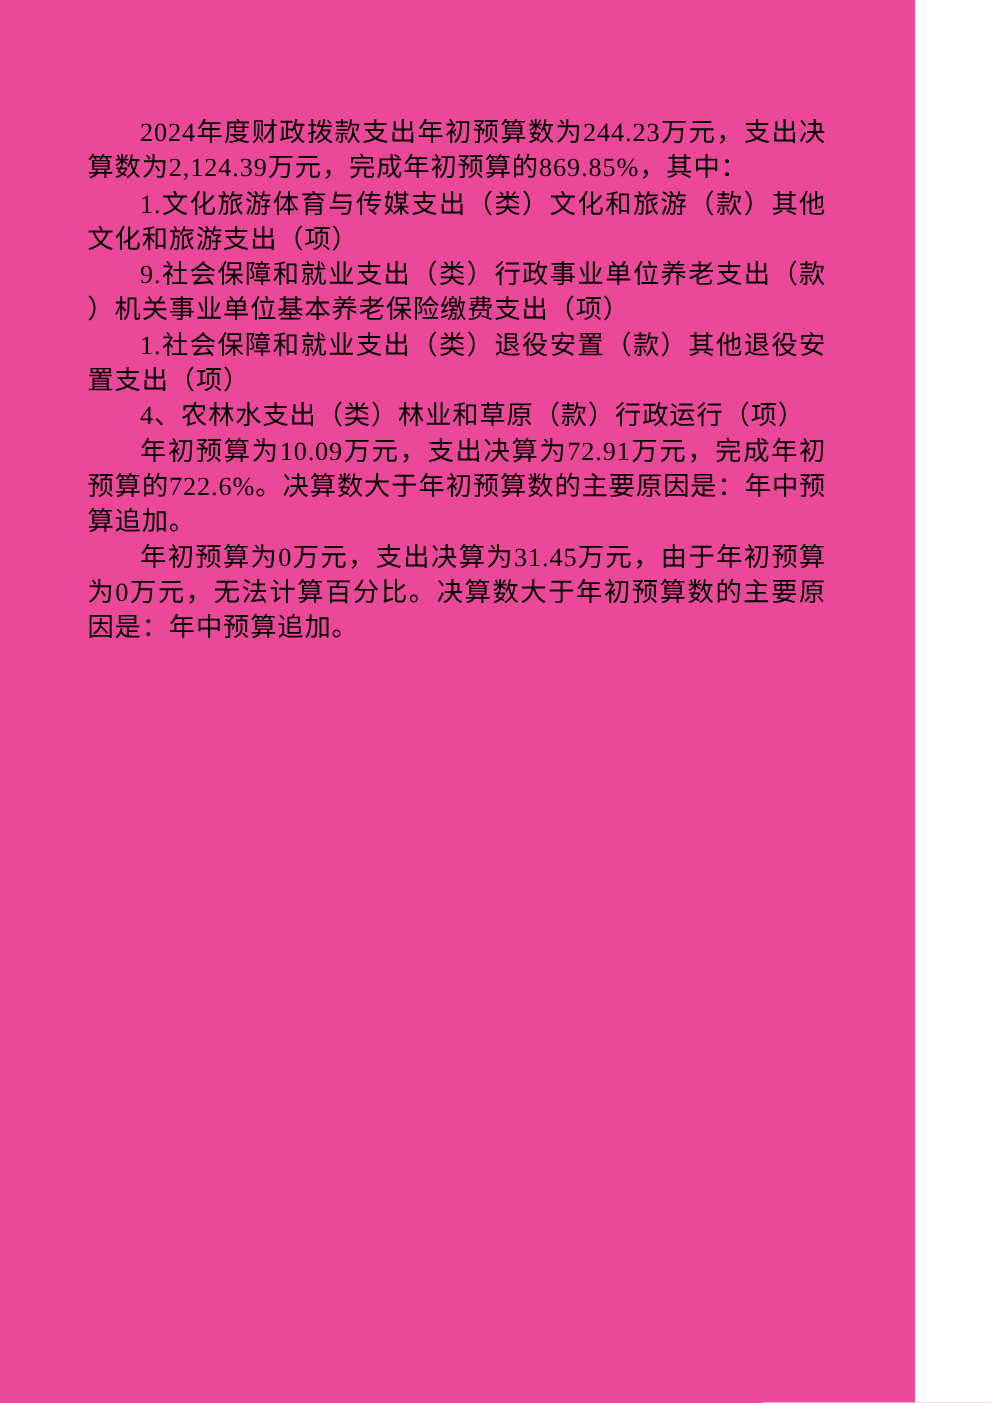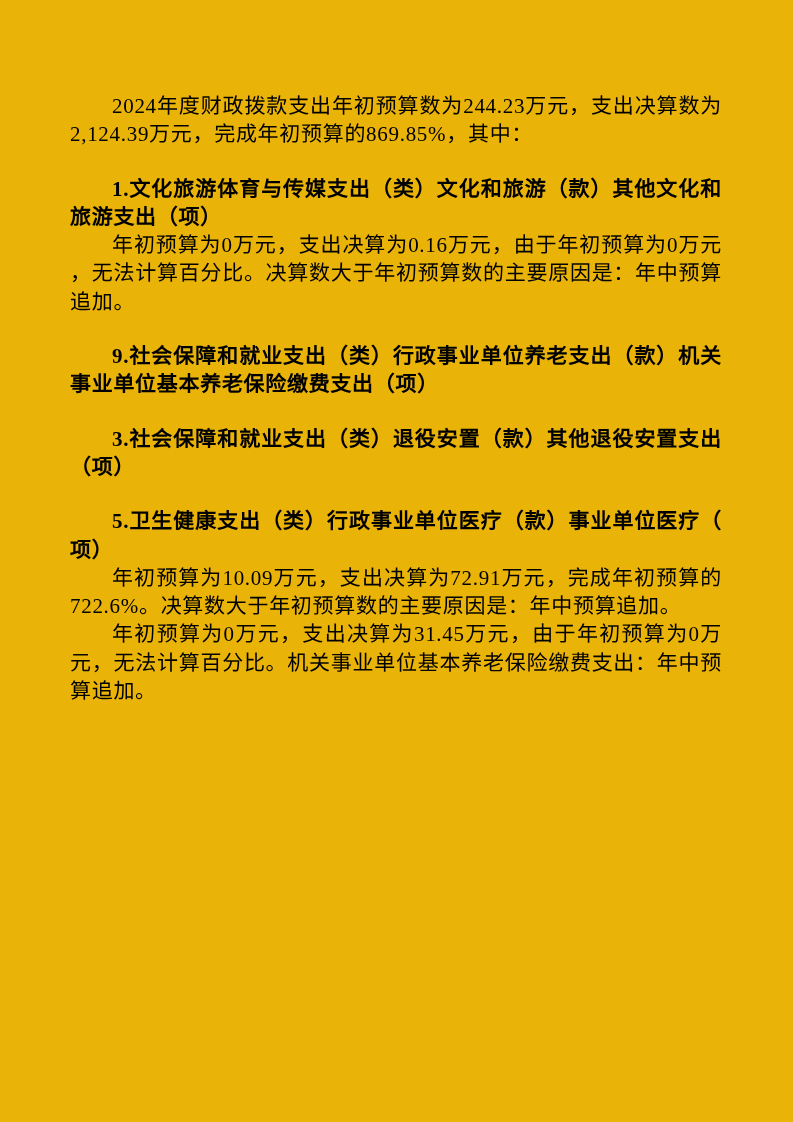--- a/index.html
+++ b/index.html
@@ -2,50 +2,48 @@
 <html lang="zh-CN"><head>
 <meta charset="utf-8">
 <style>
   html, body {
     margin: 0;
     padding: 0;
     background: #ffffff;
   }
   .page {
     position: relative;
-    width: 793px;
+    width: 732px;
     height: 1122px;
-    background: #eab308;
+    background: #ec4899;
     box-sizing: border-box;
     padding: 92px 71px 40px 70px;
     overflow: hidden;
     font-family: "Liberation Serif", "DejaVu Serif", serif;
     font-size: 21px;
     line-height: 28.3px;
     letter-spacing: 0.7px;
     color: #000000;
   }
   .page p {
     margin: 0;
     padding: 0;
     text-indent: 2em;
     text-align: justify;
     word-break: break-all;
     line-break: anywhere;
   }
   .page p.heading {
-    font-weight: bold;
-    margin-top: 26px;
+    font-weight: normal;
   }
 </style>
 </head>
 <body>
 
 <div class="page">
   <p class="body">2024年度财政拨款支出年初预算数为244.23万元，支出决算数为2,124.39万元，完成年初预算的869.85%，其中：</p>
   <p class="heading">1.文化旅游体育与传媒支出（类）文化和旅游（款）其他文化和旅游支出（项）</p>
-  <p class="body">年初预算为0万元，支出决算为0.16万元，由于年初预算为0万元，无法计算百分比。决算数大于年初预算数的主要原因是：年中预算追加。</p>
   <p class="heading">9.社会保障和就业支出（类）行政事业单位养老支出（款）机关事业单位基本养老保险缴费支出（项）</p>
-  <p class="heading">3.社会保障和就业支出（类）退役安置（款）其他退役安置支出（项）</p>
-  <p class="heading">5.卫生健康支出（类）行政事业单位医疗（款）事业单位医疗（项）</p>
+  <p class="heading">1.社会保障和就业支出（类）退役安置（款）其他退役安置支出（项）</p>
+  <p class="heading">4、农林水支出（类）林业和草原（款）行政运行（项）</p>
   <p class="body">年初预算为10.09万元，支出决算为72.91万元，完成年初预算的722.6%。决算数大于年初预算数的主要原因是：年中预算追加。</p>
-  <p class="body">年初预算为0万元，支出决算为31.45万元，由于年初预算为0万元，无法计算百分比。机关事业单位基本养老保险缴费支出：年中预算追加。</p>
+  <p class="body">年初预算为0万元，支出决算为31.45万元，由于年初预算为0万元，无法计算百分比。决算数大于年初预算数的主要原因是：年中预算追加。</p>
 </div>
 
 </body></html>

